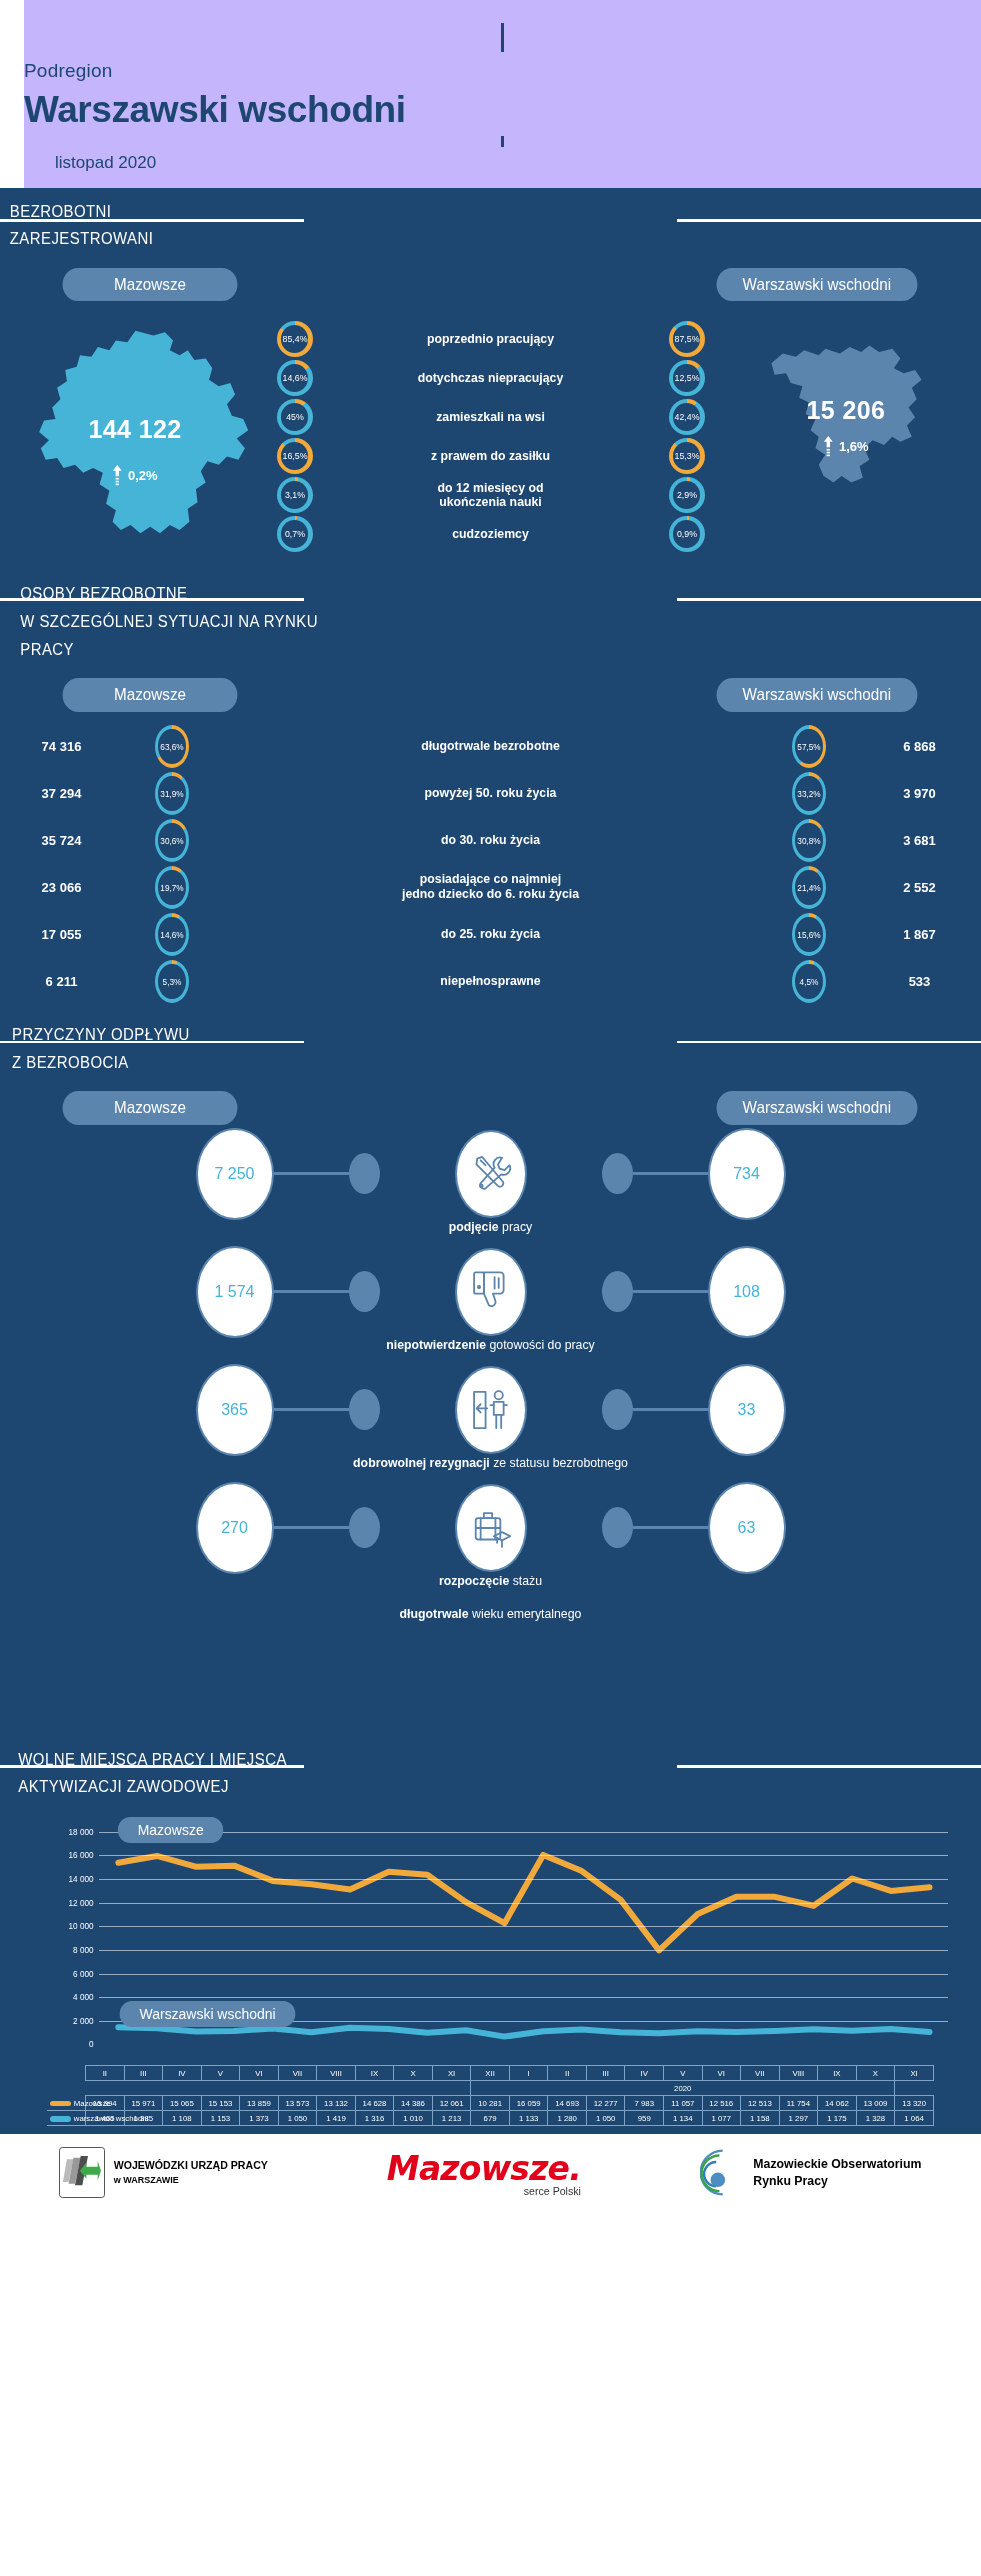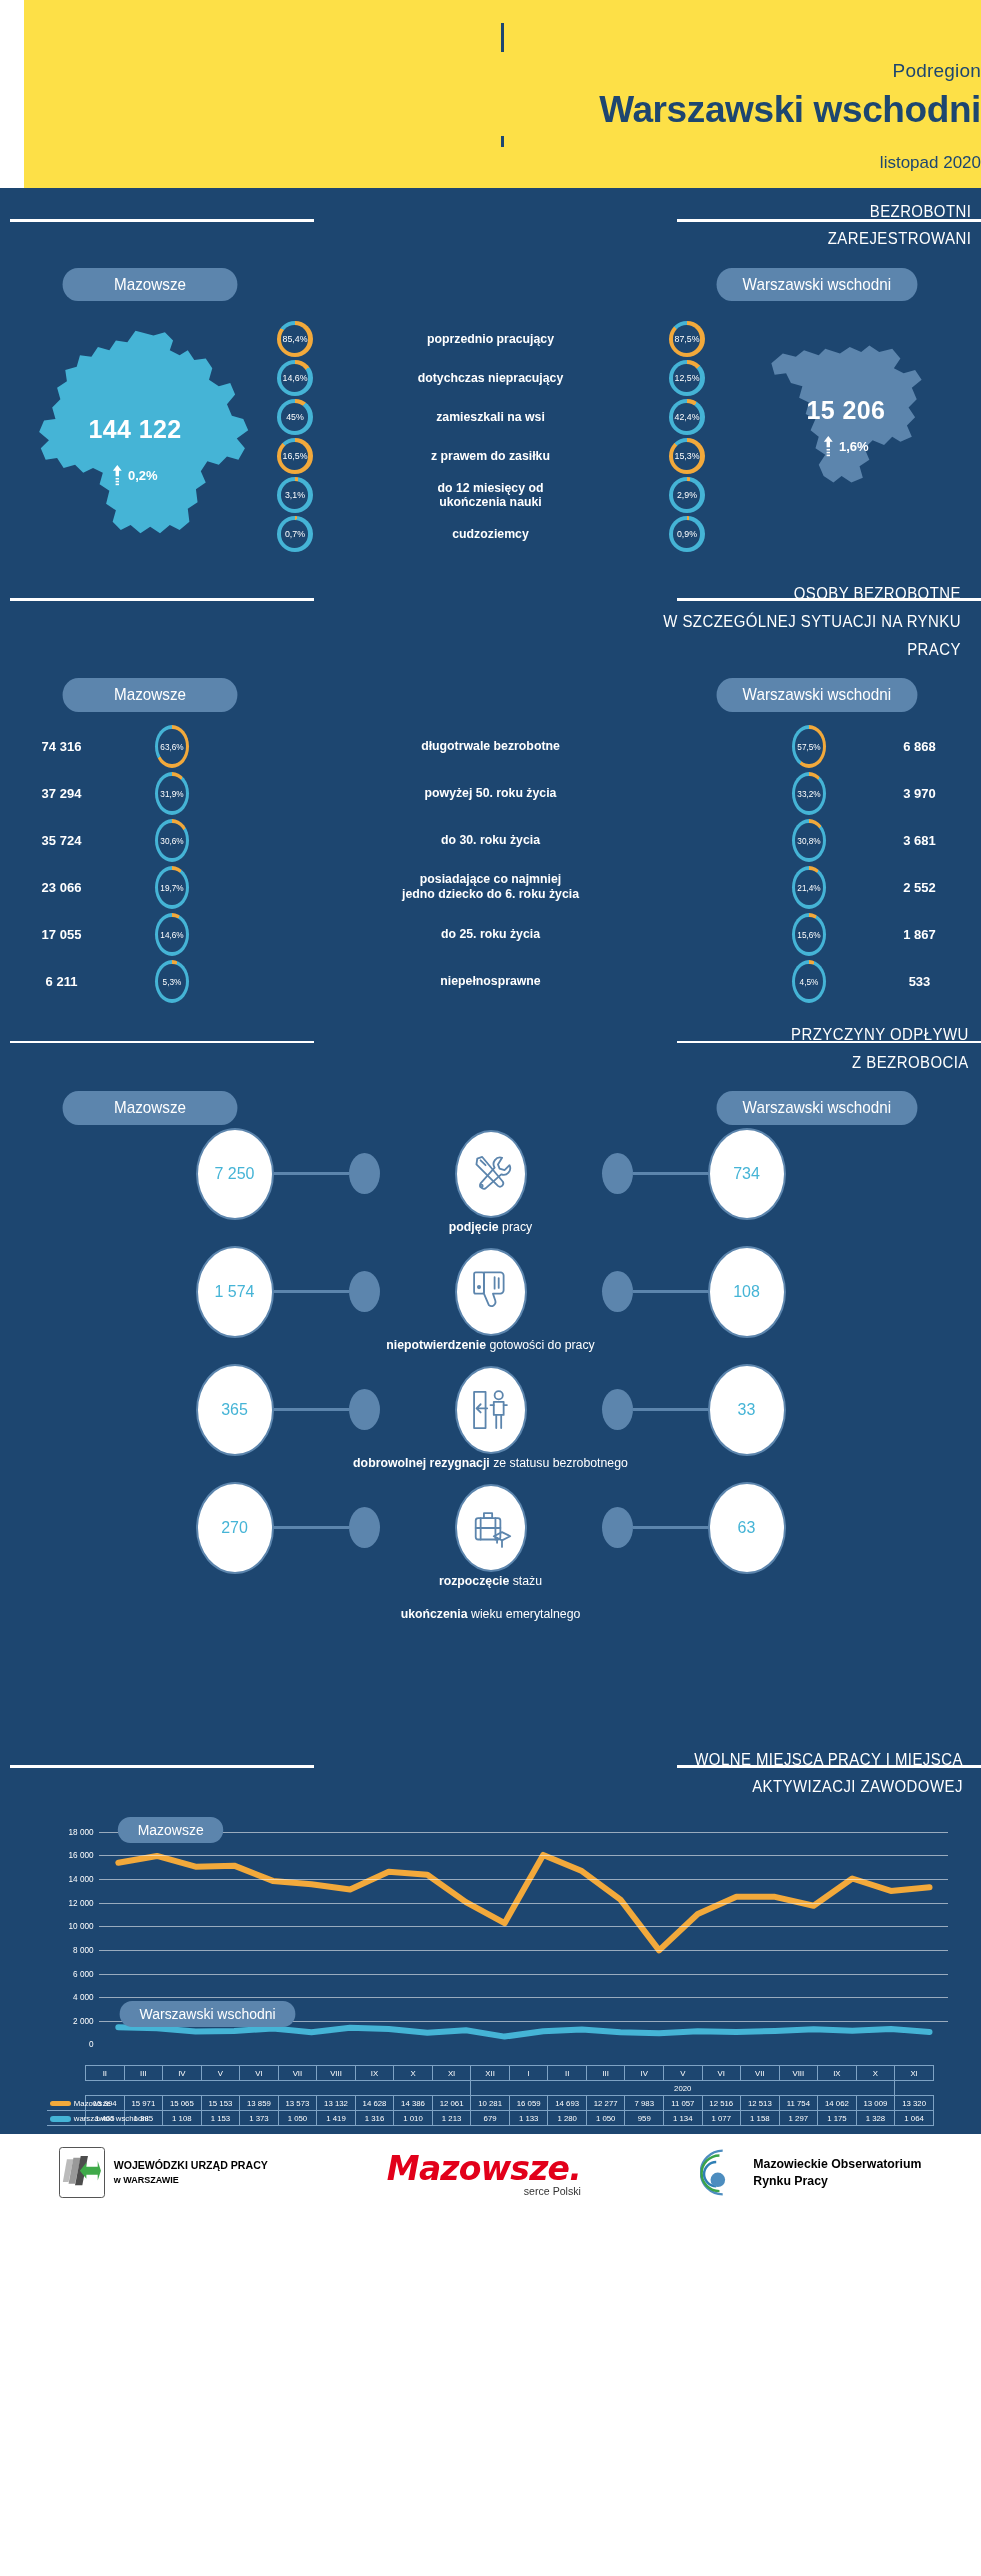--- a/index.html
+++ b/index.html
@@ -6,41 +6,40 @@
   body {
     width: 981px;
     background: #ffffff;
     font-family: "Liberation Sans", sans-serif;
     color: #ffffff;
   }
   .page { width: 981px; position: relative; }
 
   
   .header {
-    background: #fde047;
+    background: #c4b5fd;
     padding: 23px 0 14.7px;
-    text-align: right;
+    text-align: left;
     color: #1d4670;
     margin-left: 24px;
   }
   .hdr-tick { width: 2.5px; height: 29px; background: #1d4670; margin: 0 auto 8.2px; }
   .hdr-sub { font-size: 19px; font-weight: 400; letter-spacing: 0.2px; }
   .hdr-title { font-size: 37px; font-weight: 700; margin: 6.5px 0 4.9px; letter-spacing: -0.4px; }
   .hdr-tick2 { width: 2.5px; height: 11.4px; background: #1d4670; margin: 1.6px auto 6.5px; }
   .hdr-date { font-size: 17px; font-weight: 400; padding-left: 31px; }
 
   
   .dark { background: #1d4670; padding-bottom: 4.9px; }
 
   
   .section-head {
     position: relative;
-    text-align: right;
+    text-align: left;
     padding: 9.8px 0 3.3px;
-    margin-left: 10px;
   }
   .section-head .rule-l, .section-head .rule-r {
     position: absolute; top: 31px; height: 2.5px; background: #ffffff;
   }
   .section-head .rule-l { left: 0;  width: 304px; }
   .section-head .rule-r { right: 0; width: 304px; }
   .section-head h2 {
     display: inline-block;
     font-size: 17px;
     font-weight: 400;
@@ -587,21 +586,21 @@
           <div class="o-line"></div>
           <div class="o-bubble">63</div>
         </div>
         <div class="o-caption">
           <b>rozpoczęcie</b><span> stażu</span>
         </div>
       </div>
 
       <div class="o-row">
         <div class="o-caption">
-          <b>ukończenia</b><span> wieku emerytalnego</span>
+          <b>długotrwale</b><span> wieku emerytalnego</span>
         </div>
       </div>
     </div>
 
     <div class="section-head" style="padding-top:11.4px;">
       <div class="rule-l"></div>
       <div class="rule-r"></div>
       <h2 style="max-width:384px;">
         <span>WOLNE MIEJSCA PRACY I MIEJSCA</span><br>
         <span>AKTYWIZACJI ZAWODOWEJ</span>

